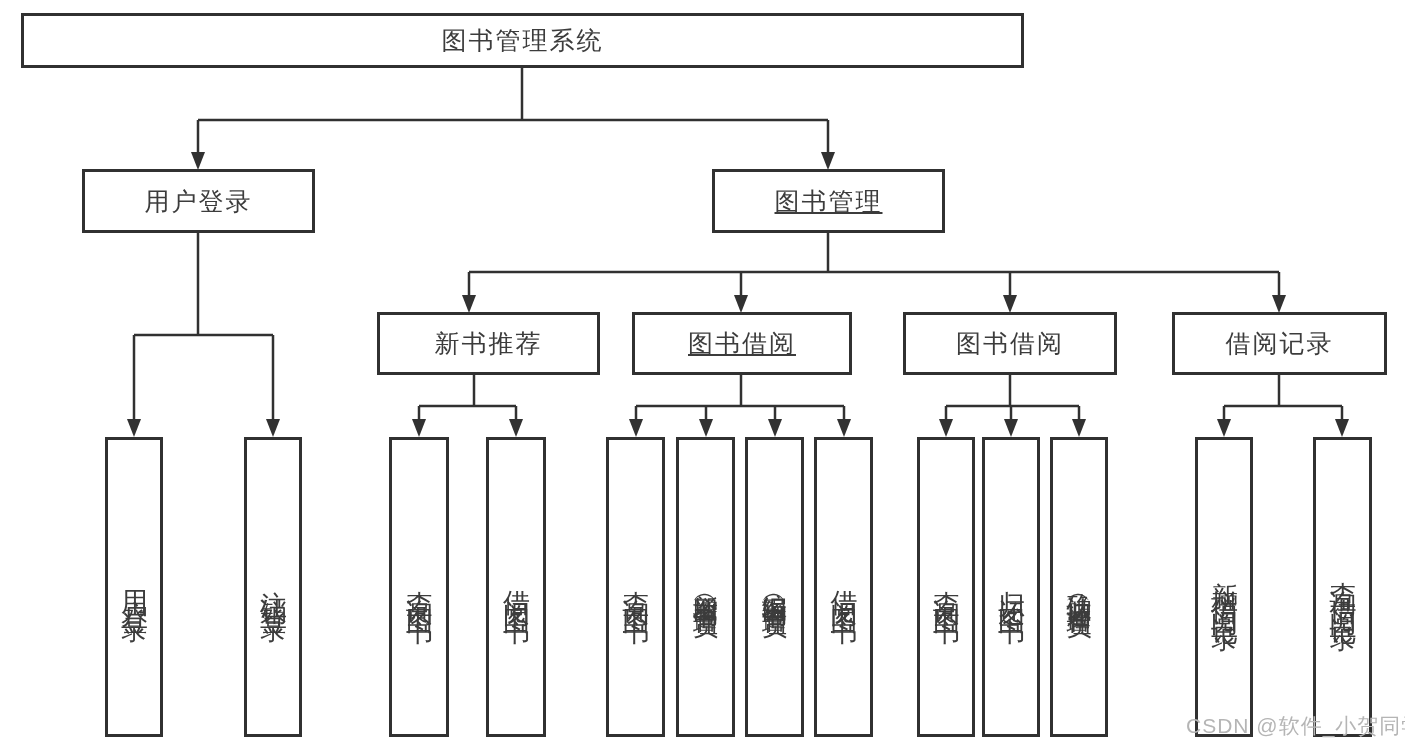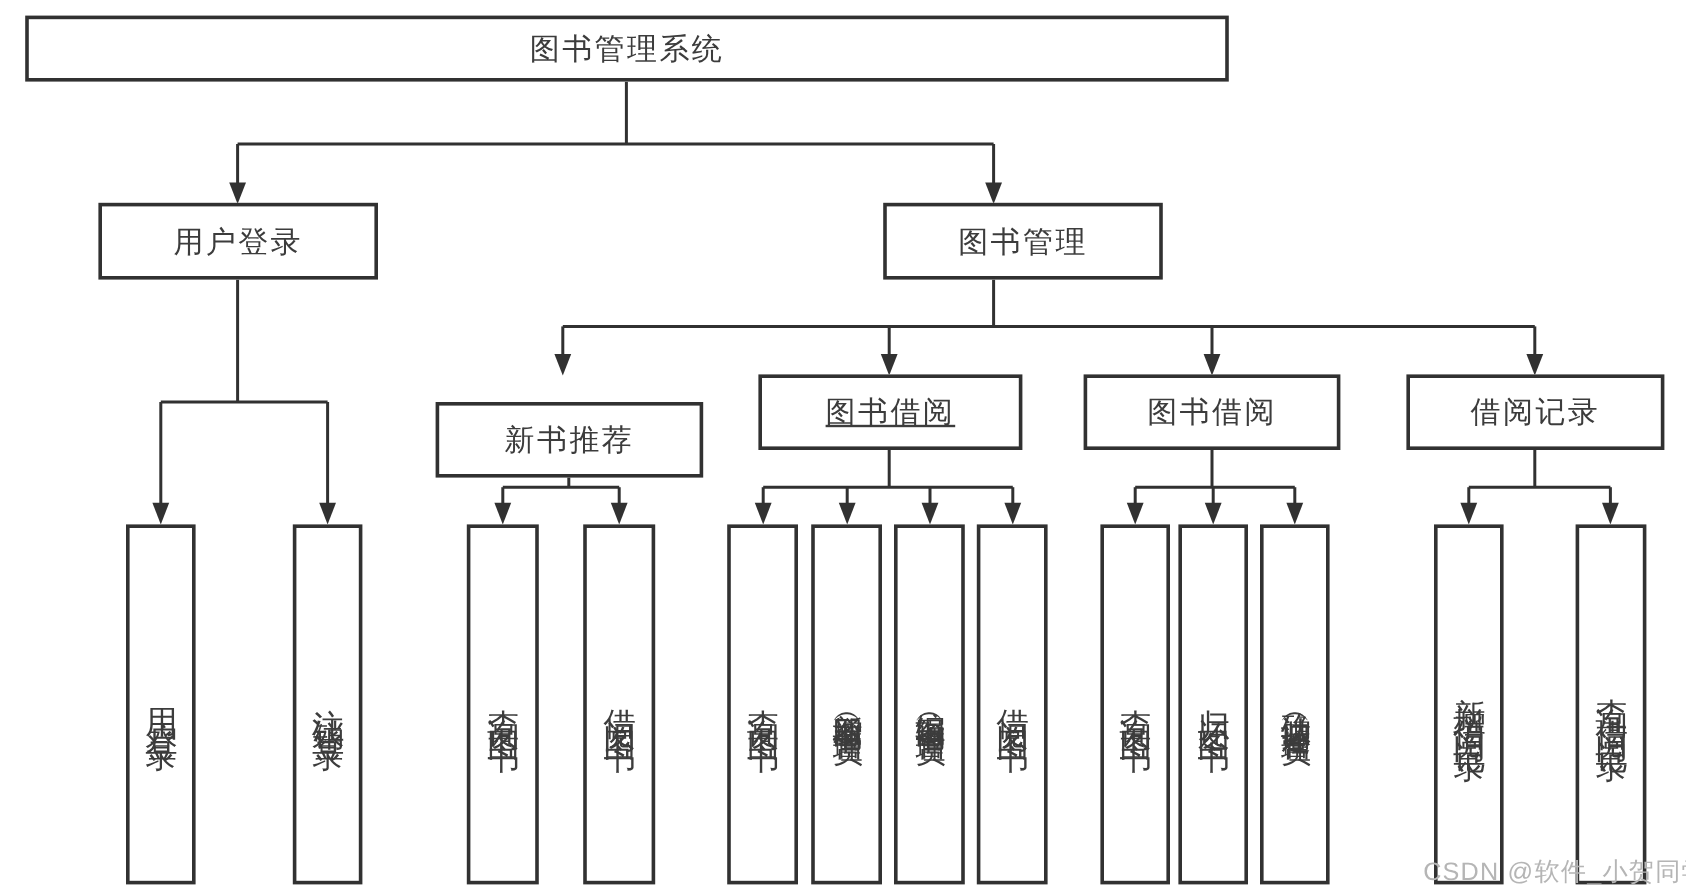--- a/index.html
+++ b/index.html
@@ -124,25 +124,25 @@
     </g>
   </svg>
 
   <div class="box" style="left:21px;top:13px;width:1003px;height:55px;">
     <span class="h-label">图书管理系统</span>
   </div>
 
   <div class="box" style="left:82px;top:169px;width:233px;height:64px;">
     <span class="h-label">用户登录</span>
   </div>
-  <div class="box" style="left:736px;top:169px;width:233px;height:64px;">
+  <div class="box" style="left:712px;top:169px;width:233px;height:64px;text-decoration:underline;">
     <span class="h-label">图书管理</span>
   </div>
 
-  <div class="box" style="left:363px;top:312px;width:223px;height:63px;margin-top:23px;">
+  <div class="box" style="left:377px;top:312px;width:223px;height:63px;">
     <span class="h-label">新书推荐</span>
   </div>
   <div class="box" style="left:632px;top:312px;width:220px;height:63px;text-decoration:underline;">
     <span class="h-label">图书借阅</span>
   </div>
   <div class="box" style="left:903px;top:312px;width:214px;height:63px;">
     <span class="h-label">图书借阅</span>
   </div>
   <div class="box" style="left:1172px;top:312px;width:215px;height:63px;">
     <span class="h-label">借阅记录</span>

